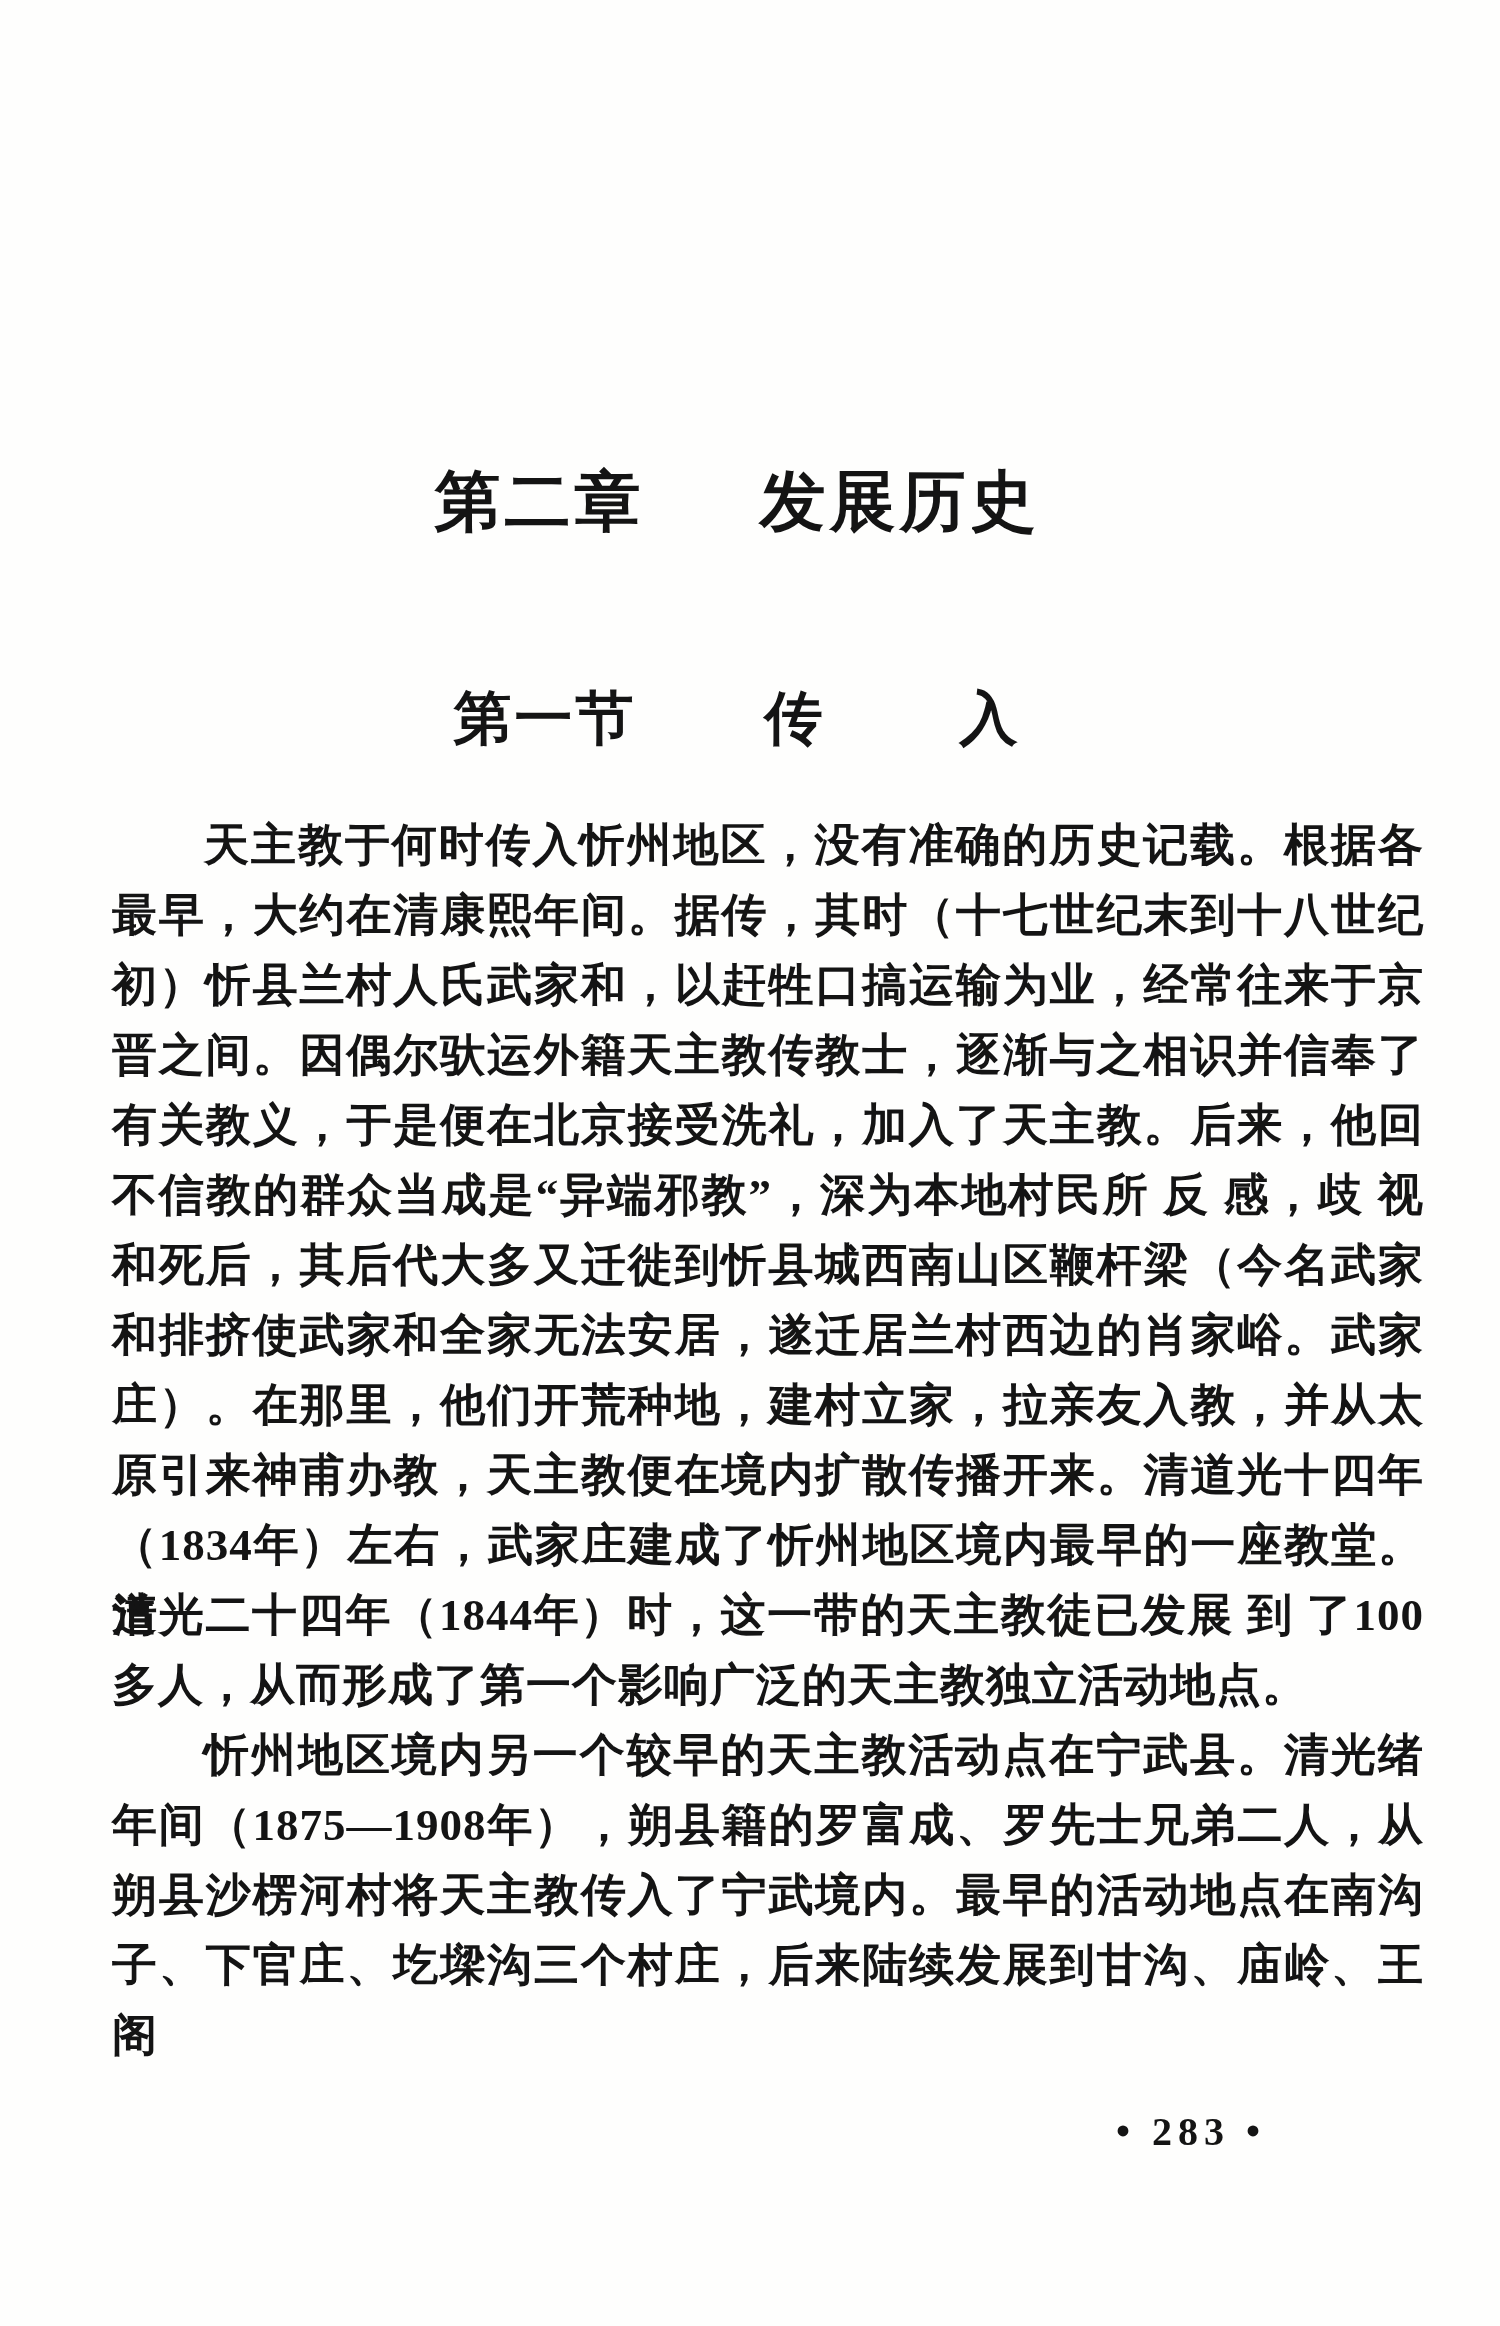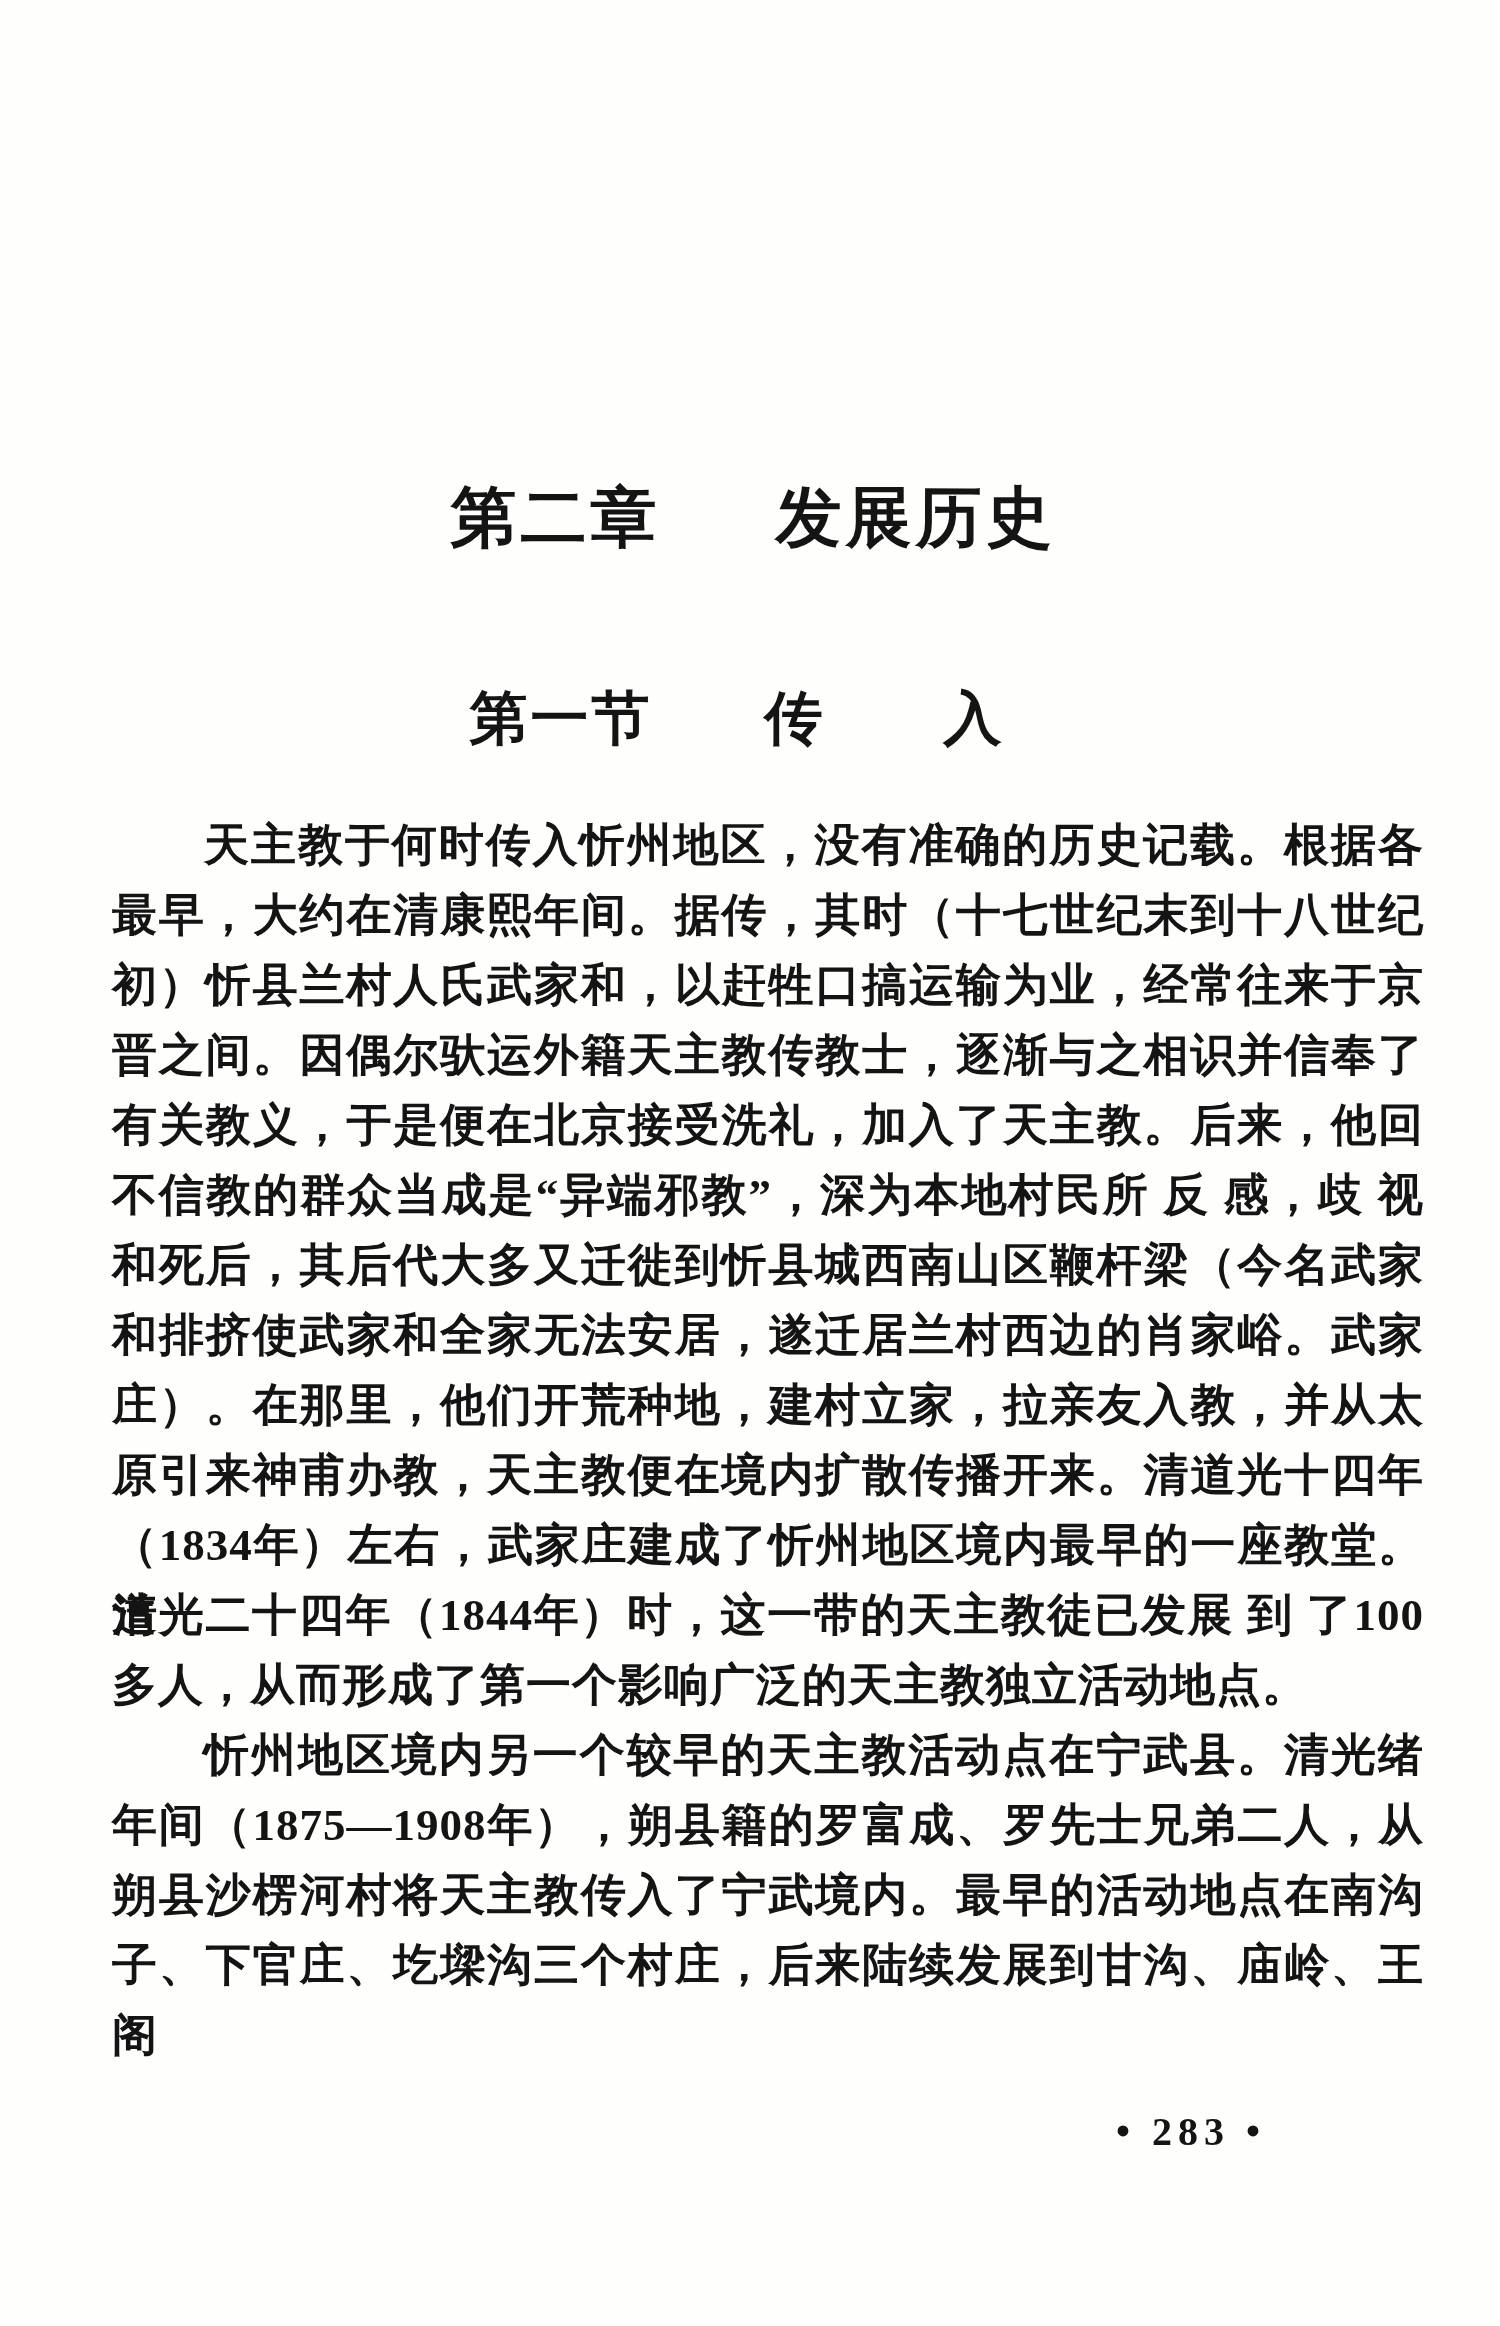--- a/index.html
+++ b/index.html
@@ -10,35 +10,36 @@
     background:#fefefdff;
     background:#fefefd;
     color:#141414;
     font-family:"Liberation Serif","DejaVu Serif",serif;
     font-weight:bold;
     overflow:hidden;
   }
   .chapter{
     position:absolute;
     top:462px;left:112px;width:1250px;
-    margin:16px;
+    margin:0;
     display:flex;justify-content:center;align-items:flex-start;
     gap:115px;
     font-size:66px;line-height:1.2;
     font-weight:bold;
     letter-spacing:4px;
   }
   .section{
     position:absolute;
     top:686px;left:112px;width:1250px;
     margin:0;
     display:flex;justify-content:center;align-items:flex-start;
     font-size:58px;line-height:1.15;
     font-weight:bold;
     letter-spacing:3px;
+    gap:16px;
   }
   .section .sec-num{margin-right:112px;}
   .section .sec-char + .sec-char{margin-left:118px;}
   .body-text{
     position:absolute;
     top:810px;left:112px;width:1312px;
     font-size:45px;
     line-height:70px;
     letter-spacing:1px;
   }

